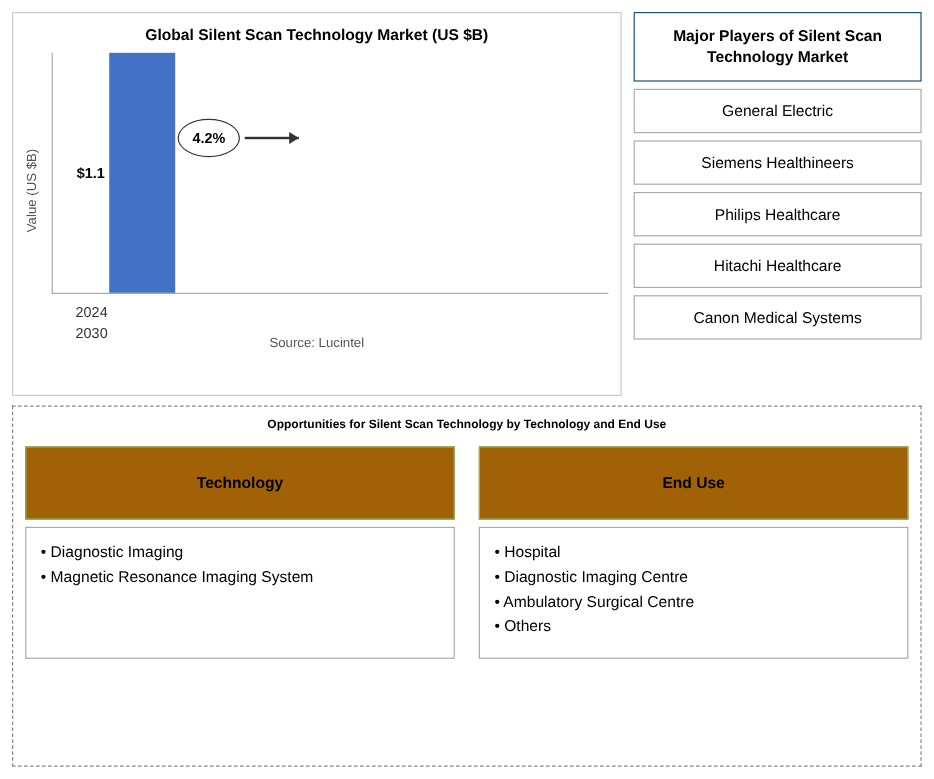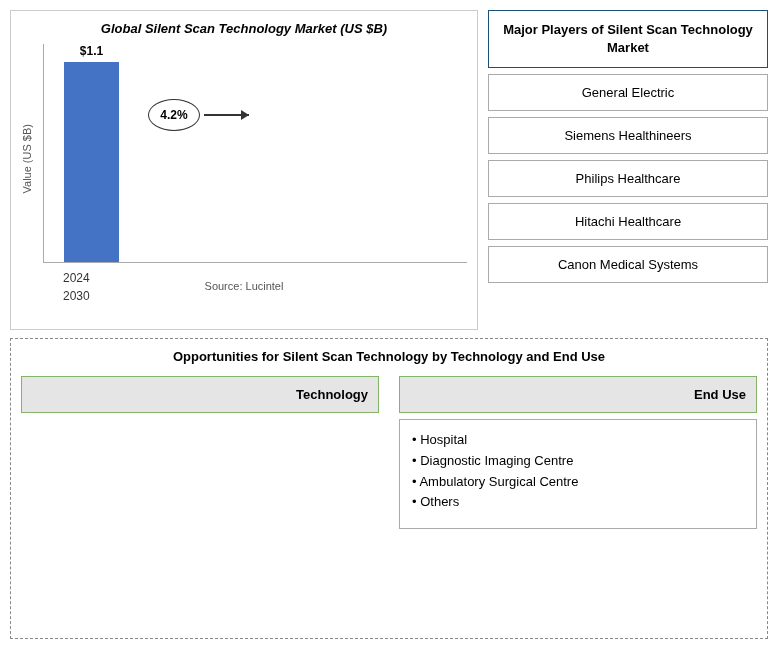--- a/index.html
+++ b/index.html
@@ -36,21 +36,20 @@
       padding: 10px 10px 10px 10px;
       position: relative;
     }
 
     .chart-title {
       text-align: center;
       font-size: 13px;
       font-weight: bold;
       margin-bottom: 8px;
       color: #000;
-      font-style: italic;
     }
 
     .chart-area {
       display: flex;
       flex-direction: row;
       height: 230px;
       position: relative;
     }
 
     .y-axis-label {
@@ -77,21 +76,21 @@
       align-items: flex-end;
       padding: 0 20px;
       gap: 50px;
       position: relative;
       border-left: 1px solid #aaa;
       border-bottom: 1px solid #aaa;
     }
 
     .bar-group {
       display: flex;
-      flex-direction: column;
+      flex-direction: row;
       align-items: center;
       gap: 4px;
     }
 
     .bar-value {
       font-size: 12px;
       font-weight: bold;
       color: #000;
     }
 
@@ -156,21 +155,21 @@
 
     .source-text {
       text-align: center;
       font-size: 11px;
       color: #555;
       margin-top: 6px;
     }
 
     
     .right-panel {
-      width: 280px;
+      width: 240px;
       display: flex;
       flex-direction: column;
       gap: 0;
     }
 
     .major-players-title {
       border: 1.5px solid #1a5276;
       background: #fff;
       text-align: center;
       font-weight: bold;
@@ -191,43 +190,43 @@
 
     
     .bottom-section {
       border: 1.5px dashed #888;
       padding: 10px;
       flex: 1;
     }
 
     .opportunities-title {
       text-align: center;
-      font-size: 13px;
+      font-size: 10px;
       font-weight: bold;
       color: #000;
       margin-bottom: 12px;
     }
 
     .opportunities-content {
       display: flex;
       flex-direction: row;
       gap: 20px;
     }
 
     .opp-column {
       flex: 1;
     }
 
     .opp-header {
-      background: #e5e5e5;
+      background: #a16207;
       border: 1px solid #82b366;
-      text-align: right;
-      font-weight: bold;
-      font-size: 13px;
-      padding: 10px;
+      text-align: center;
+      font-weight: bold;
+      font-size: 13px;
+      padding: 22px;
       color: #000;
       margin-bottom: 6px;
     }
 
     .opp-body {
       border: 1px solid #aaa;
       padding: 10px 10px 10px 8px;
       min-height: 110px;
     }
 
@@ -295,20 +294,24 @@
 
   </div>
 
   <div class="bottom-section">
     <div class="opportunities-title">Opportunities for Silent Scan Technology by Technology and End Use</div>
 
     <div class="opportunities-content">
 
       <div class="opp-column">
         <div class="opp-header">Technology</div>
+        <div class="opp-body">
+          <div class="opp-item">Diagnostic Imaging</div>
+          <div class="opp-item">Magnetic Resonance Imaging System</div>
+        </div>
       </div>
 
       <div class="opp-column">
         <div class="opp-header">End Use</div>
         <div class="opp-body">
           <div class="opp-item">Hospital</div>
           <div class="opp-item">Diagnostic Imaging Centre</div>
           <div class="opp-item">Ambulatory Surgical Centre</div>
           <div class="opp-item">Others</div>
         </div>

